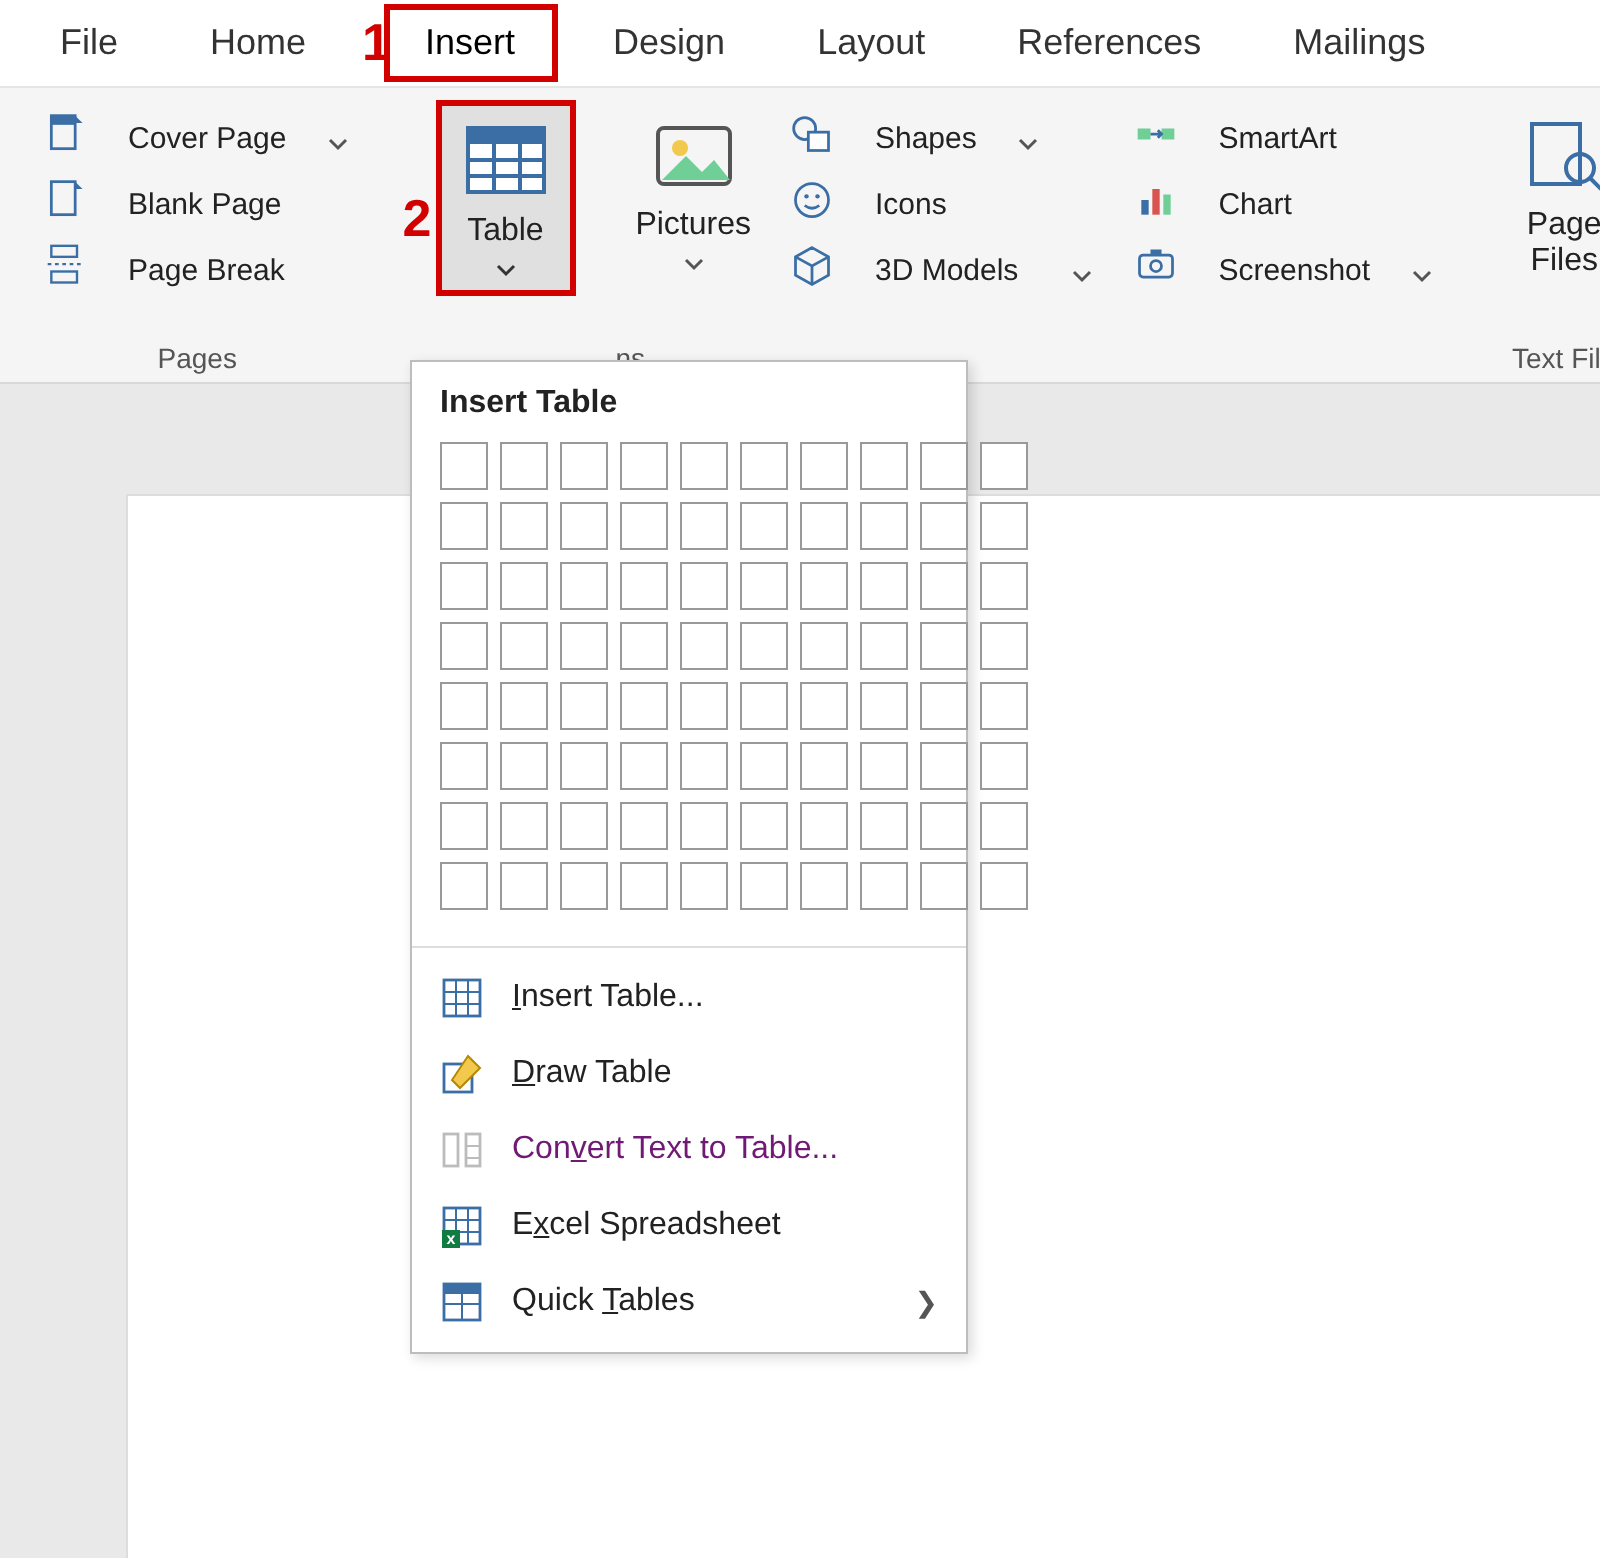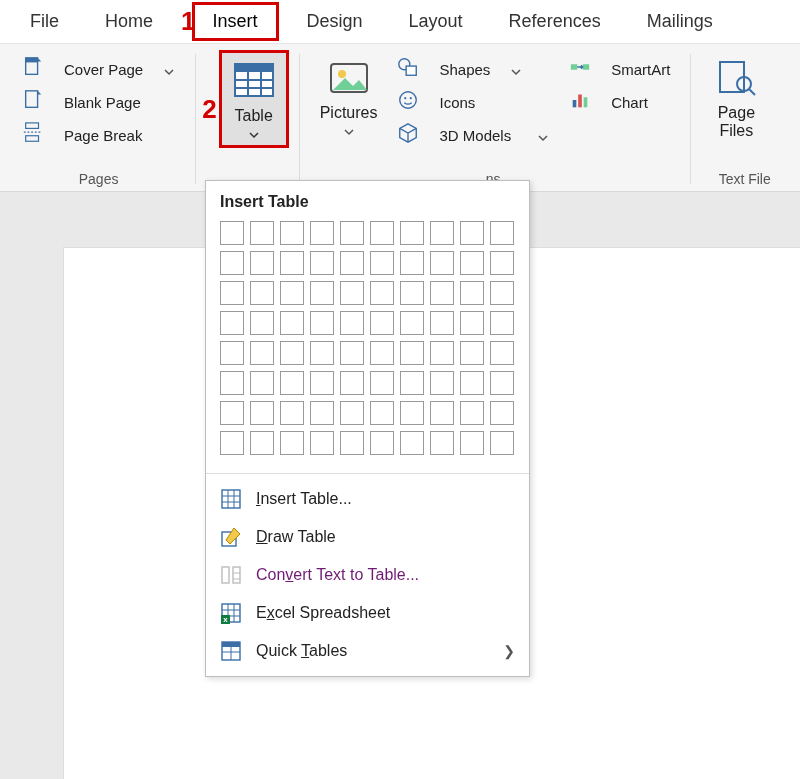--- a/index.html
+++ b/index.html
@@ -116,21 +116,21 @@
     position: absolute;
     font-size: 26px;
     font-weight: bold;
     color: #d30000;
     z-index: 50;
   }
   .dropdown {
     position: absolute;
     top: 180px;
     left: 205px;
-    width: 325px;
+    width: 279px;
     background: #ffffff;
     border: 1px solid #bdbdbd;
     box-shadow: 2px 2px 6px rgba(0,0,0,0.15);
     z-index: 100;
     padding-bottom: 6px;
   }
   .dd-header {
     font-weight: 600;
     font-size: 16px;
     padding: 12px 14px 10px 14px;
@@ -356,23 +356,38 @@
         <div class="small-btn">
           <span class="icon">
             <svg viewBox="0 0 24 24" width="22" height="22">
                 <rect x="4" y="12" width="4" height="8" fill="#3a6ea5"></rect>
                 <rect x="10" y="6" width="4" height="14" fill="#d9534f"></rect>
                 <rect x="16" y="9" width="4" height="11" fill="#6fcf97"></rect>
               </svg>
           </span>
           <span>Chart</span>
         </div>
+        <div class="small-btn">
+          <span class="icon">
+            <svg viewBox="0 0 24 24" width="22" height="22">
+                <rect x="3" y="6" width="18" height="12" rx="2" fill="none" stroke="#3a6ea5" stroke-width="1.5"></rect>
+                <circle cx="12" cy="12" r="3" fill="none" stroke="#3a6ea5" stroke-width="1.5"></circle>
+                <rect x="9" y="3" width="6" height="3" fill="#3a6ea5"></rect>
+              </svg>
+          </span>
+          <span>Screenshot</span>
+          <span>
+              <svg class="chev-down" viewBox="0 0 12 12">
+                <path d="M2 4 L6 8 L10 4" fill="none" stroke="#555" stroke-width="1.5"></path>
+              </svg>
+            </span>
+        </div>
       </div>
     </div>
-    <div class="group-label" style="text-align:center; padding-right:4px;">ns</div>
+    <div class="group-label" style="text-align:left; padding-right:4px;">ns</div>
   </div>
 
   <div class="vsep"></div>
 
   <div class="ribbon-group" style="flex:1;">
     <div class="group-body">
       <div class="big-btn">
         <span class="big-icon">
           <svg viewBox="0 0 44 44" width="44" height="44">
               <rect x="6" y="6" width="24" height="30" fill="none" stroke="#3a6ea5" stroke-width="2"></rect>

